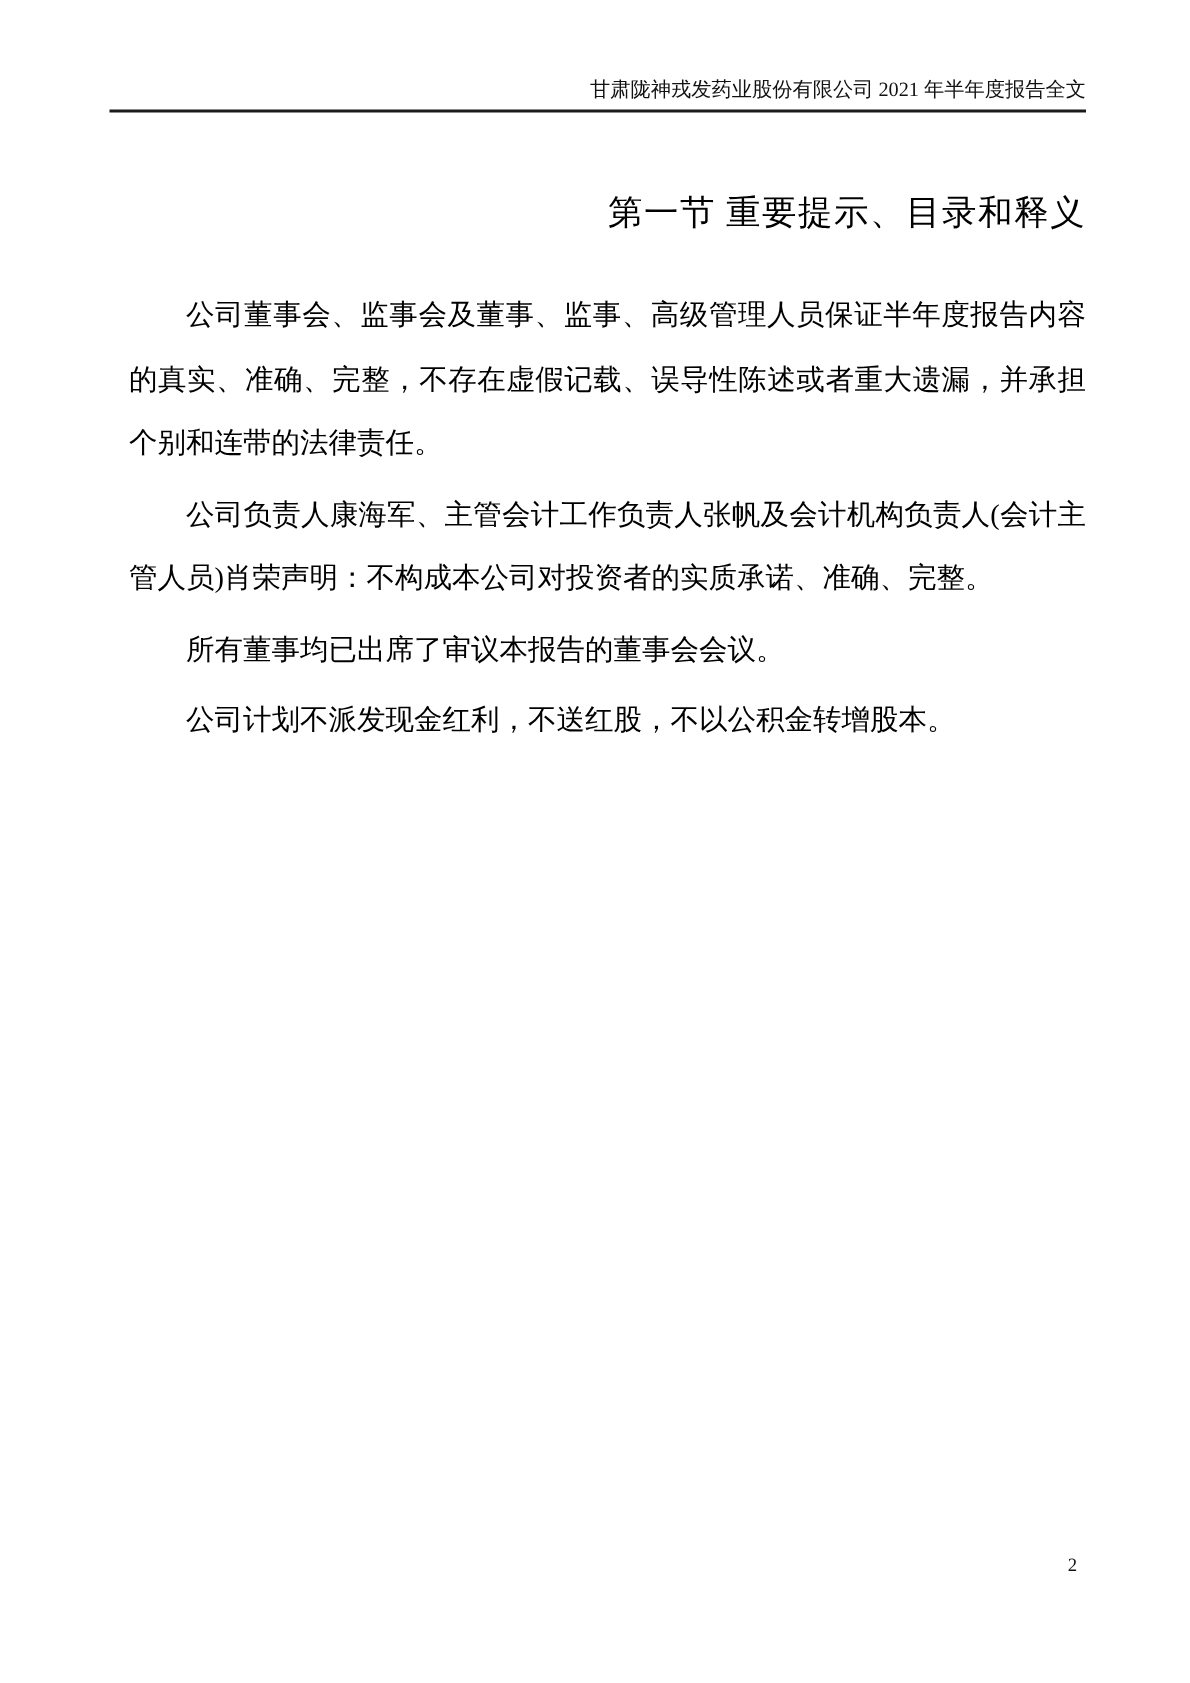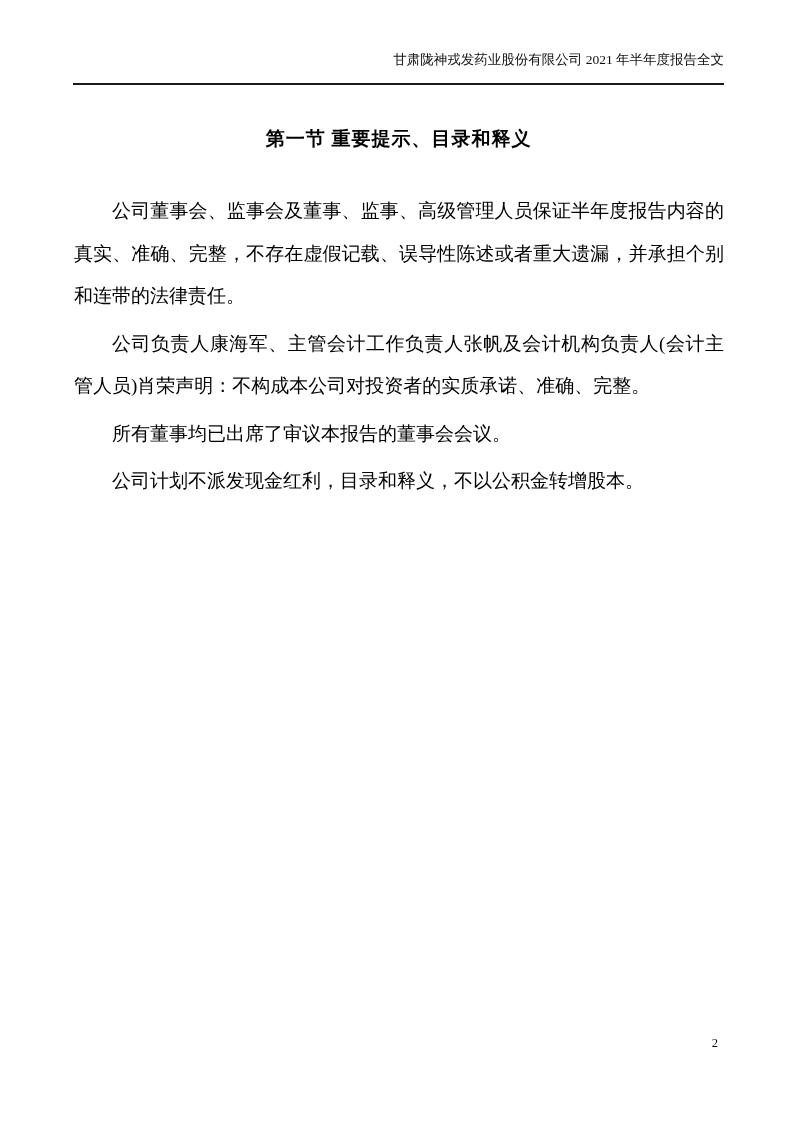--- a/index.html
+++ b/index.html
@@ -17,46 +17,46 @@
   }
   .page-header {
     position: absolute;
     top: 50px;
     left: 73px;
     right: 69px;
     text-align: right;
     font-size: 13.5px;
     line-height: 20px;
     border-bottom: 2px solid #1a1a1a;
-    padding-bottom: 13px;
+    padding-bottom: 3px;
     color: #111111;
   }
   .section-title {
     position: absolute;
     top: 126px;
     left: 73px;
     right: 69px;
-    text-align: center;
-    font-size: 19px;
-    font-weight: bold;
+    text-align: right;
+    font-size: 23px;
+    font-weight: normal;
     letter-spacing: 1px;
     color: #000000;
   }
   .body-text {
     position: absolute;
     top: 190px;
     left: 73px;
     right: 69px;
   }
   .body-text p {
     font-size: 19px;
     line-height: 42.5px;
     text-align: justify;
     text-indent: 2em;
-    margin: 0 0 5px 1px;
+    margin: 0 0 5px 13px;
     color: #000000;
   }
   .page-footer {
     position: absolute;
     top: 1036px;
     left: 73px;
     right: 75px;
     text-align: right;
     font-size: 12.5px;
     color: #111111;
@@ -70,20 +70,20 @@
   <div class="page-header">
     <span>甘肃陇神戎发药业股份有限公司 2021 年半年度报告全文</span>
   </div>
 
   <div class="section-title">第一节 重要提示、目录和释义</div>
 
   <div class="body-text">
     <p>公司董事会、监事会及董事、监事、高级管理人员保证半年度报告内容的真实、准确、完整，不存在虚假记载、误导性陈述或者重大遗漏，并承担个别和连带的法律责任。</p>
     <p>公司负责人康海军、主管会计工作负责人张帆及会计机构负责人(会计主管人员)肖荣声明：不构成本公司对投资者的实质承诺、准确、完整。</p>
     <p>所有董事均已出席了审议本报告的董事会会议。</p>
-    <p>公司计划不派发现金红利，目录和释义，不以公积金转增股本。</p>
+    <p>公司计划不派发现金红利，不送红股，不以公积金转增股本。</p>
   </div>
 
   <div class="page-footer">
     <span>2</span>
   </div>
 
 </div>
 
 </body></html>

